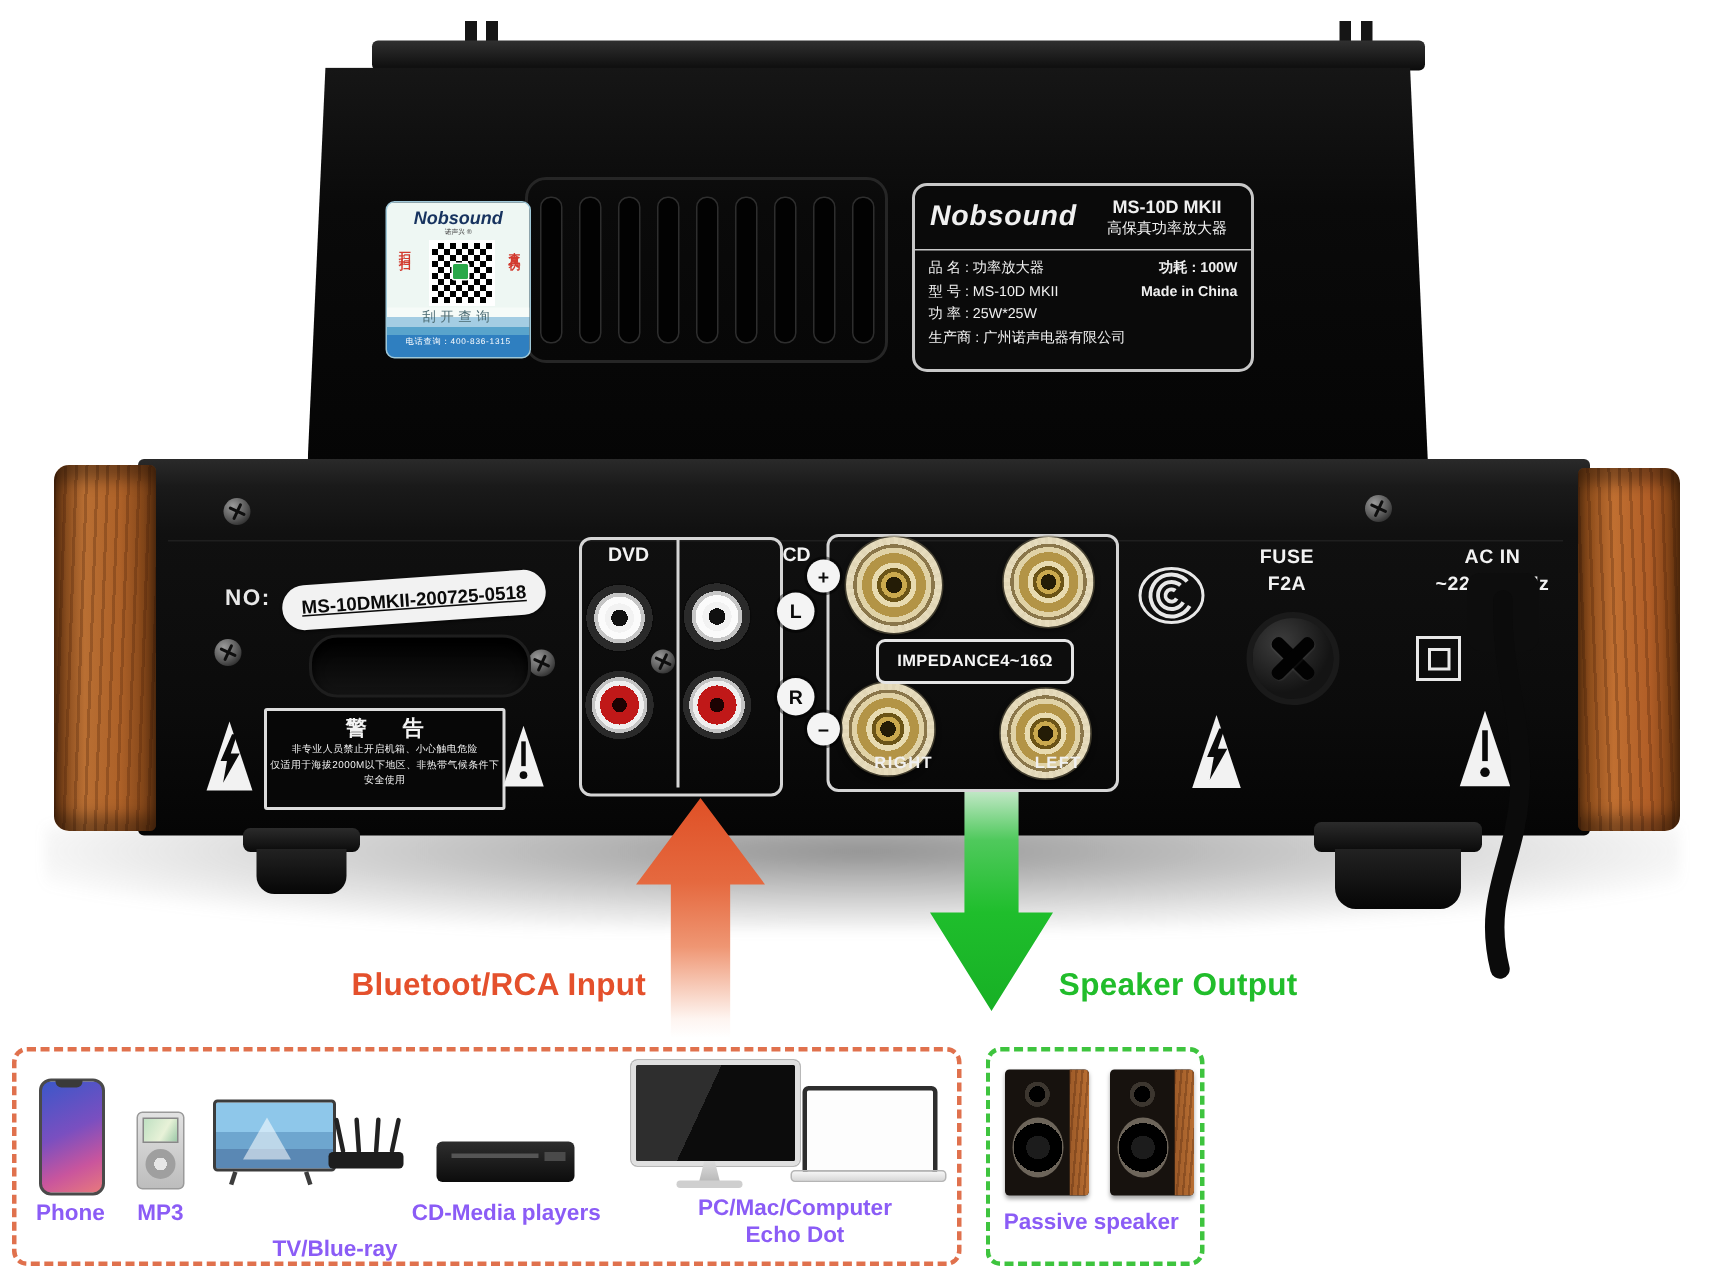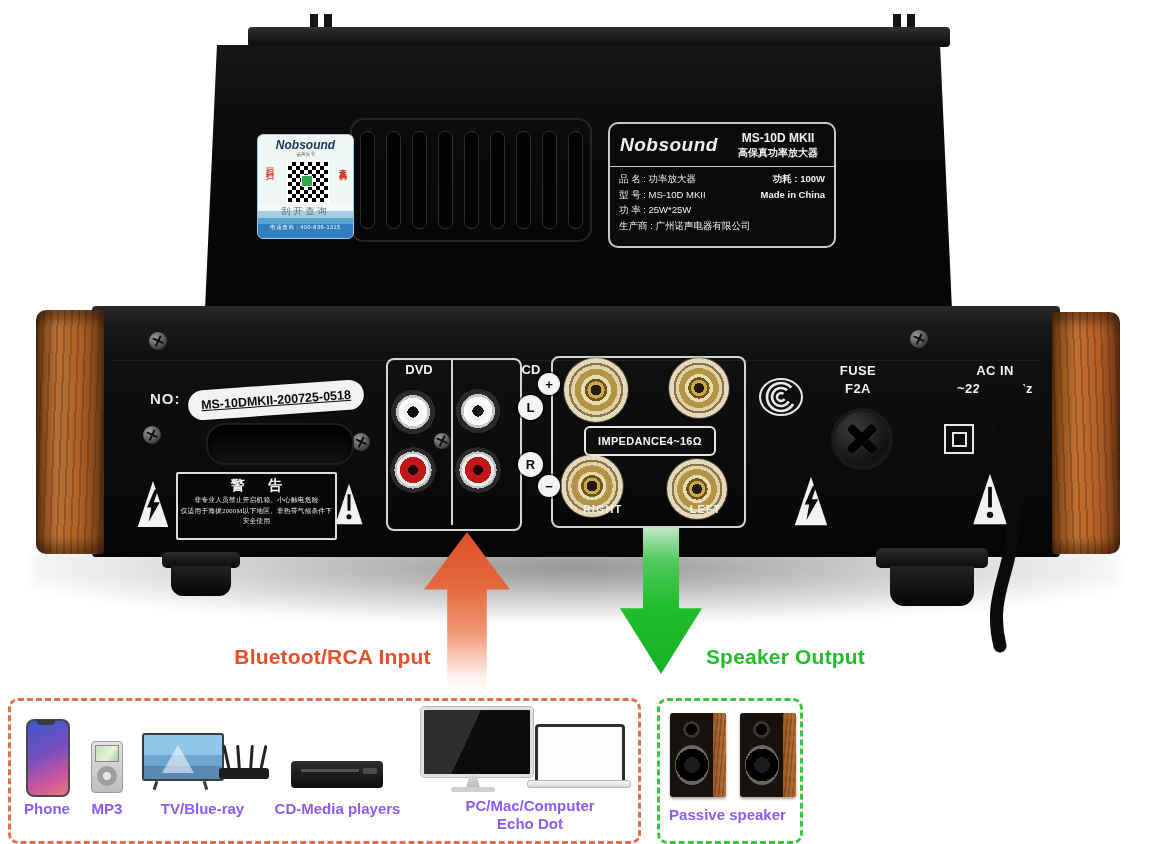--- a/index.html
+++ b/index.html
@@ -15,21 +15,21 @@
   .vent{left:350px;top:118px;width:238px;height:120px;border:2px solid #262626;border-radius:14px;
         display:flex;align-items:center;justify-content:center;gap:11px;}
   .vent .slot{width:13px;height:96px;background:#020202;border:1px solid #2e2e2e;border-radius:7px;}
 
   .spec-label{left:608px;top:122px;width:224px;height:122px;border:2px solid #c8c8c8;border-radius:10px;
               background:#0a0a0a;color:#f0f0f0;}
   .spec-head{display:flex;align-items:center;border-bottom:1.5px solid #c8c8c8;height:42px;}
   .spec-brand{flex:1;font-style:italic;font-weight:900;font-size:19px;padding-left:10px;letter-spacing:.5px;}
   .spec-model-col{width:112px;text-align:center;line-height:1.3;}
   .spec-model{font-size:12px;font-weight:bold;}
-  .spec-model-cn{font-size:10px;font-weight:bold;}
+  .spec-model-cn{font-size:10px;}
   .spec-rows{padding:4px 9px 0 9px;font-size:9.5px;line-height:1.65;}
   .spec-row{display:flex;justify-content:space-between;}
   .spec-row .r{font-weight:bold;}
 
   .sticker{left:257px;top:134px;width:95px;height:103px;border-radius:6px;border:1px solid #9fc8d8;
            background:linear-gradient(180deg,#eef7f3 0 74%,#59a4cc 74% 86%,#2f7fc0 86%);overflow:hidden;}
   .sticker-brand{width:100%;text-align:center;top:3px;font-weight:bold;font-style:italic;font-size:12px;color:#17335f;}
   .sticker-sub{width:100%;text-align:center;top:17px;font-size:4.5px;color:#444;}
   .qr{left:28px;top:25px;width:40px;height:40px;background:conic-gradient(#000 25%,#fff 0 50%,#000 0 75%,#fff 0) 0 0/8px 8px;border:2px solid #fff;}
   .qr-center{left:43px;top:40px;width:10px;height:10px;background:#2aa84a;border-radius:2px;border:1px solid #fff;}
@@ -60,21 +60,21 @@
   .screw::after{transform:translate(-50%,-50%) rotate(115deg);}
 
   .serial-prefix{left:150px;top:390px;color:#e8e8e8;font-size:15px;font-weight:bold;letter-spacing:1px;text-align:center;}
   .serial-pill{left:188px;top:385px;width:176px;height:30px;background:#f2f2f2;border-radius:15px;
      transform:rotate(-4deg);display:flex;align-items:center;justify-content:center;
      color:#0a0a0a;font-size:12.5px;font-weight:bold;text-decoration:underline;box-shadow:0 1px 2px rgba(0,0,0,.6);}
   .oval-recess{left:206px;top:423px;width:144px;height:38px;border-radius:19px;border:2px solid #1e1e1e;
      background:linear-gradient(#000,#141414);box-shadow:inset 0 4px 7px #000;}
 
   .warn-box{left:176px;top:472px;width:157px;height:64px;border:2px solid #dcdcdc;border-radius:2px;
-     background:#070707;color:#f2f2f2;text-align:center;font-family:Liberation Serif, serif;}
+     background:#070707;color:#f2f2f2;text-align:center;}
   .warn-title{font-size:14px;font-weight:bold;letter-spacing:10px;padding-left:10px;margin-top:3px;}
   .warn-line{font-size:6.6px;line-height:1.6;letter-spacing:.3px;}
 
   .tri{display:block;}
 
   
   .rca-box{left:386px;top:358px;width:132px;height:169px;border:2px solid #d5d5d5;border-radius:8px;}
   .rca-div{left:451px;top:360px;width:2px;height:165px;background:#d5d5d5;}
   .rca-head{top:362px;width:66px;text-align:center;color:#f2f2f2;font-size:13px;font-weight:bold;}
   .jack{width:46px;height:46px;border-radius:50%;}
@@ -332,21 +332,21 @@
   <div class="abs tv">
       <div class="abs peak"></div>
     </div>
   <div class="abs tv-leg" style="left:154px;transform:rotate(18deg);"></div>
   <div class="abs tv-leg" style="left:204px;transform:rotate(-18deg);"></div>
   <div class="abs router-ant" style="left:225px;transform:rotate(-12deg);"></div>
   <div class="abs router-ant" style="left:237px;transform:rotate(-4deg);"></div>
   <div class="abs router-ant" style="left:250px;transform:rotate(4deg);"></div>
   <div class="abs router-ant" style="left:262px;transform:rotate(12deg);"></div>
   <div class="abs router-body"></div>
-  <div class="abs dev-label" style="left:140px;top:800px;width:125px;">TV/Blue-ray</div>
+  <div class="abs dev-label" style="left:140px;top:824px;width:125px;text-align:right;">TV/Blue-ray</div>
 
   <div class="abs cdplayer">
     <div class="abs slot"></div>
       <div class="abs disp"></div>
   </div>
   <div class="abs dev-label" style="left:270px;top:800px;width:135px;">CD-Media players</div>
 
   <div class="abs monitor"></div>
   <div class="abs monitor-stand"></div>
   <div class="abs monitor-base"></div>

